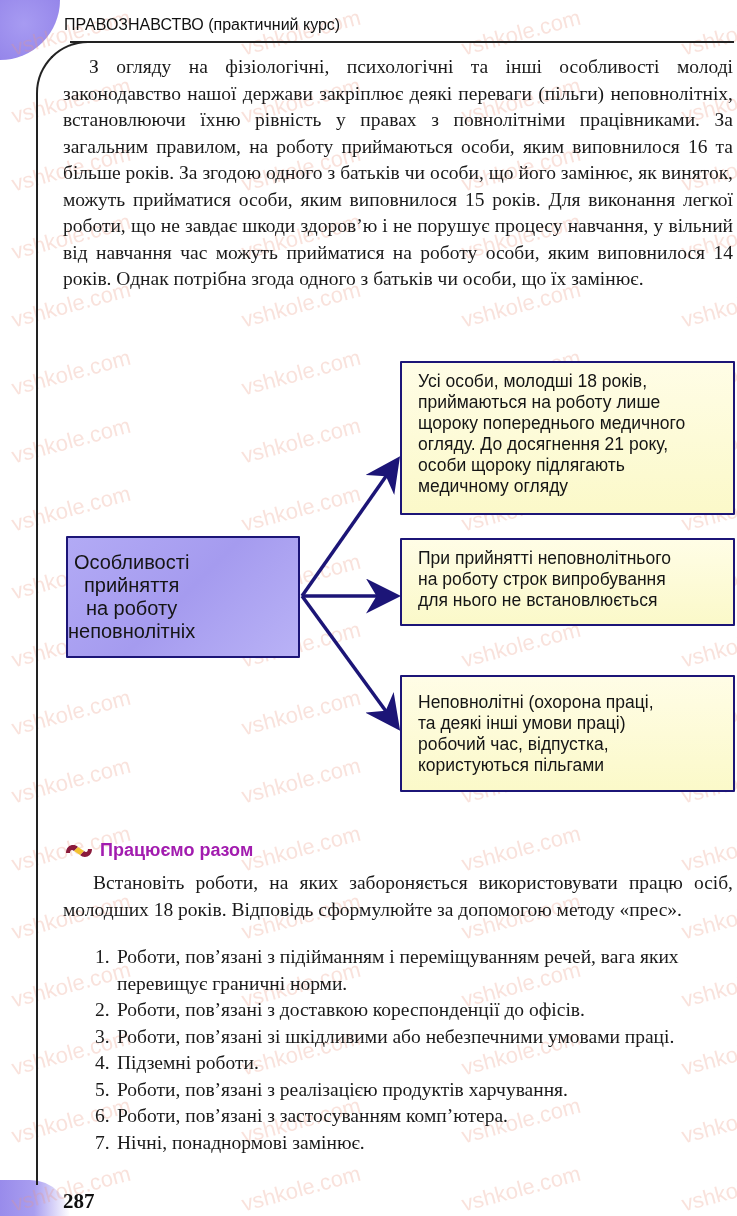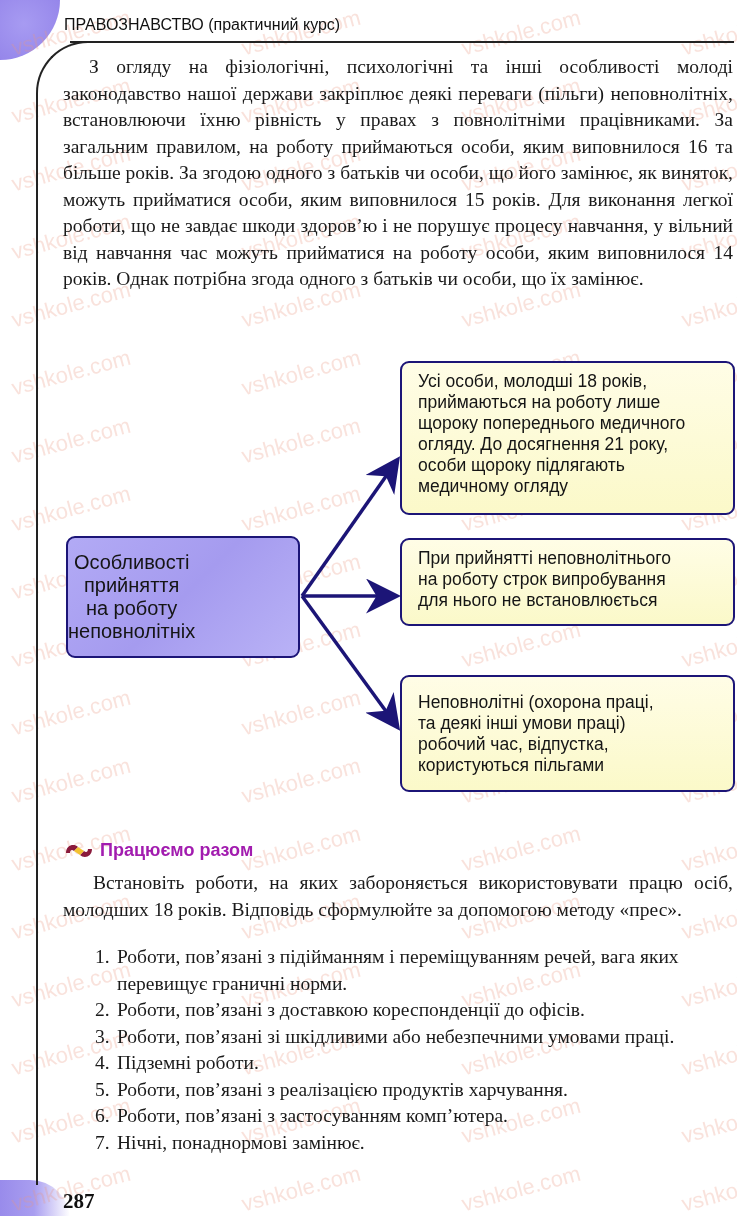--- a/index.html
+++ b/index.html
@@ -44,21 +44,21 @@
     .intro {
       position: absolute; left: 63px; top: 54px; width: 670px;
       font-size: 19.5px; line-height: 26.5px; text-align: justify;
       text-indent: 26px; margin: 0;
     }
     
     .diagram { position: absolute; left: 0; top: 0; width: 737px; height: 1216px; pointer-events: none; }
     .diagram svg { position: absolute; left: 0; top: 0; }
     .box {
       position: absolute; box-sizing: border-box;
-      border: 2.5px solid #1c1577; border-radius: 9px;
+      border: 2.5px solid #1c1577; border-radius: 1px;
       font-family: "Liberation Sans", sans-serif; color: #151515;
     }
     .box-main {
       left: 66px; top: 536px; width: 234px; height: 122px;
       background: linear-gradient(135deg, #b2aaf5 0%, #a59bef 50%, #b9b2f6 100%);
       display: flex; align-items: center; text-align: center;
       font-size: 20px; line-height: 23px;
     }
     .box-note {
       left: 400px; width: 335px;

